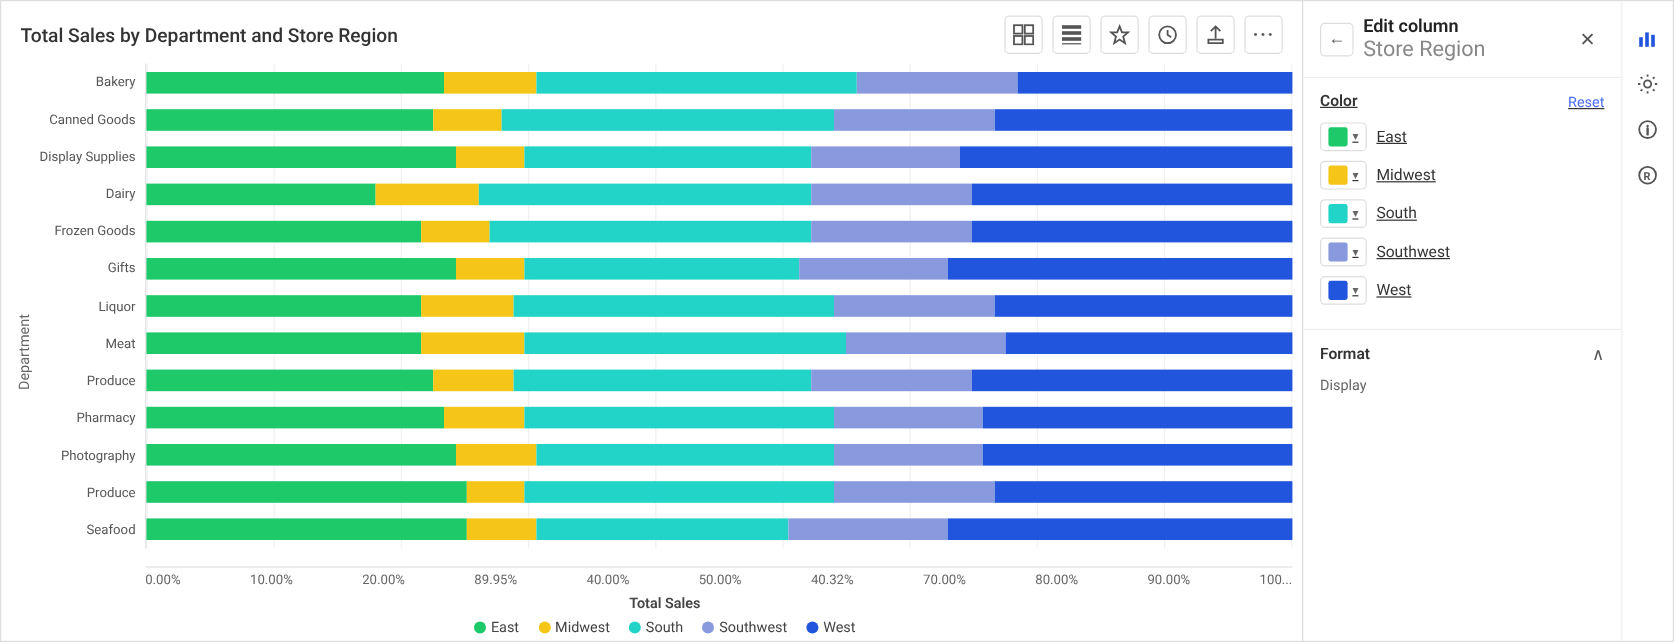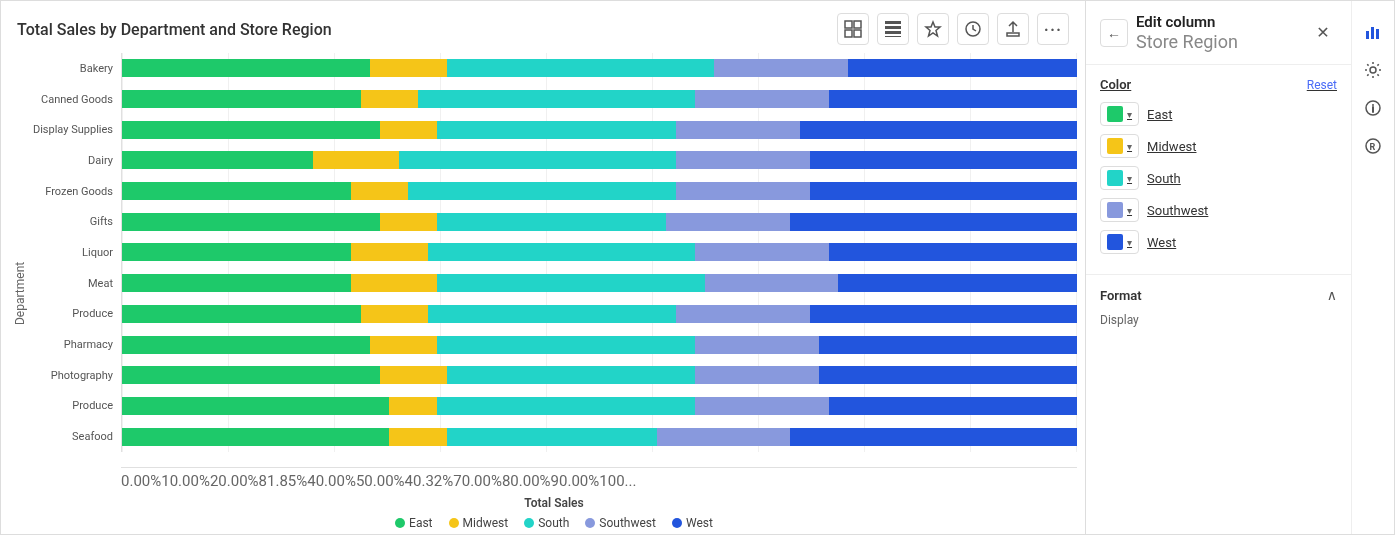--- a/index.html
+++ b/index.html
@@ -22,21 +22,21 @@
     .bar-row { display: flex; align-items: center; height: 100%; padding: 2px 0; position: relative; z-index: 1; }
     .bar { display: flex; height: 18px; }
     .bar-seg { height: 100%; }
     .seg-east { background: #1ec96a; }
     .seg-midwest { background: #f5c518; }
     .seg-south { background: #22d4c8; }
     .seg-southwest { background: #8899dd; }
     .seg-west { background: #2255dd; }
     
     .x-axis { display: flex; padding-left: 90px; }
-    .x-labels { flex: 1; display: flex; font-size: 15px; color: #666; padding-top: 4px; border-top: 1px solid #e0e0e0; margin-top: 15px; }
+    .x-labels { flex: 1; display: flex; justify-content: space-between; font-size: 11px; color: #666; padding-top: 4px; border-top: 1px solid #e0e0e0; margin-top: 15px; }
     .x-label { text-align: center; }
     
     .chart-footer { text-align: center; padding: 6px 0 4px; font-size: 12px; color: #444; }
     .chart-footer .axis-label { font-weight: 600; font-size: 12px; margin-bottom: 6px; }
     .legend { display: flex; gap: 16px; justify-content: center; align-items: center; flex-wrap: wrap; }
     .legend-item { display: flex; align-items: center; gap: 4px; font-size: 12px; }
     .legend-dot { width: 10px; height: 10px; border-radius: 50%; }
     
     
     .right-panel { width: 310px; border: 1px solid #ddd; border-left: 1px solid #ddd; display: flex; }
@@ -267,21 +267,21 @@
                 <div class="bar-seg seg-west" style="width: 30%;"></div>
               </div>
             </div>
           </div>
       </div>
       <div class="x-axis">
         <div class="x-labels" id="x-labels-container">
             <span class="x-label">0.00%</span>
             <span class="x-label">10.00%</span>
             <span class="x-label">20.00%</span>
-            <span class="x-label">81.85%</span>
+            <span class="x-label">89.95%</span>
             <span class="x-label">40.00%</span>
             <span class="x-label">50.00%</span>
             <span class="x-label">40.32%</span>
             <span class="x-label">70.00%</span>
             <span class="x-label">80.00%</span>
             <span class="x-label">90.00%</span>
             <span class="x-label">100...</span>
           </div>
       </div>
       <div class="chart-footer">

